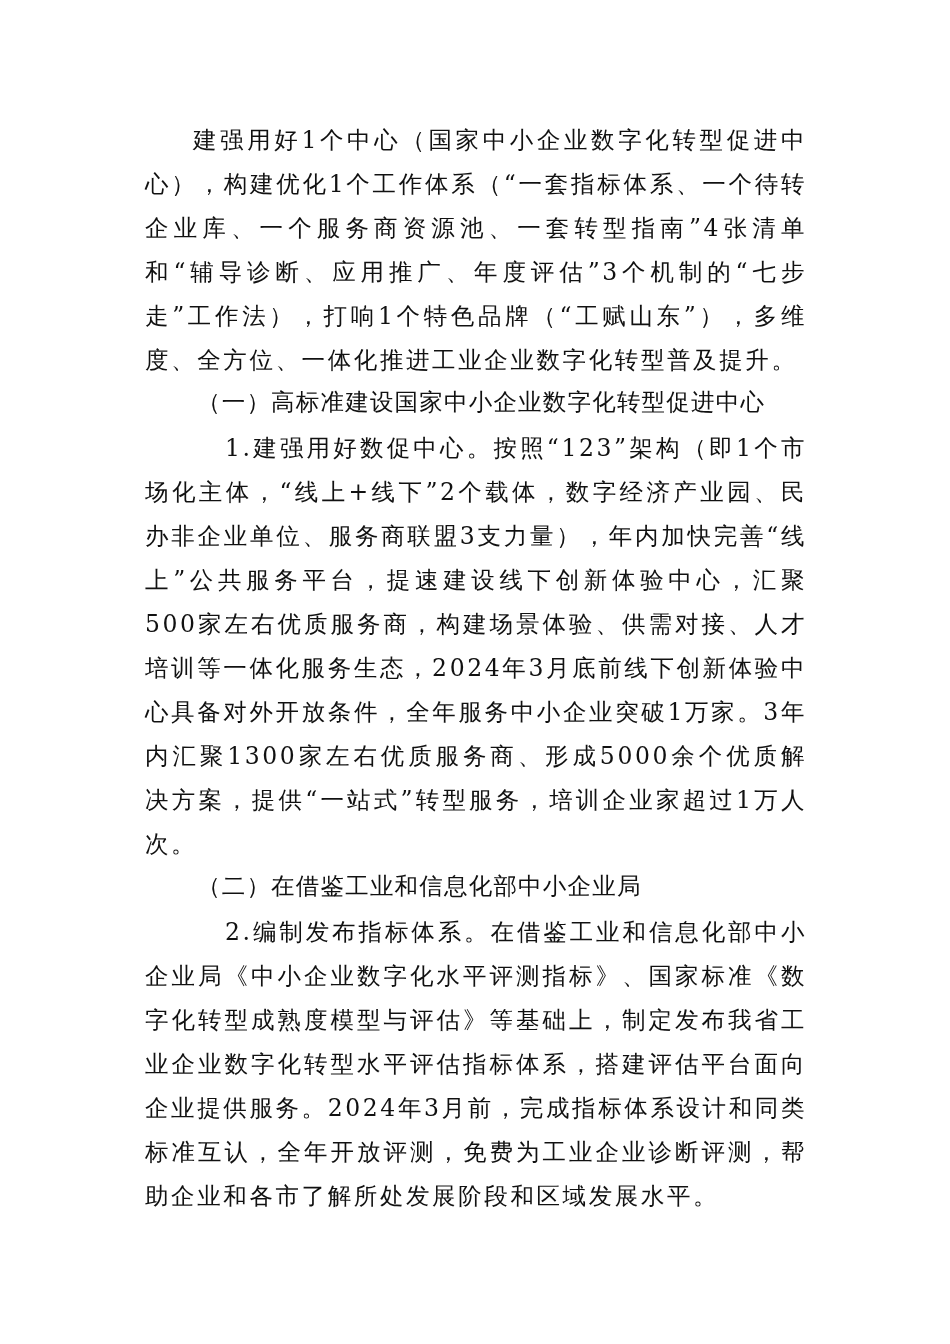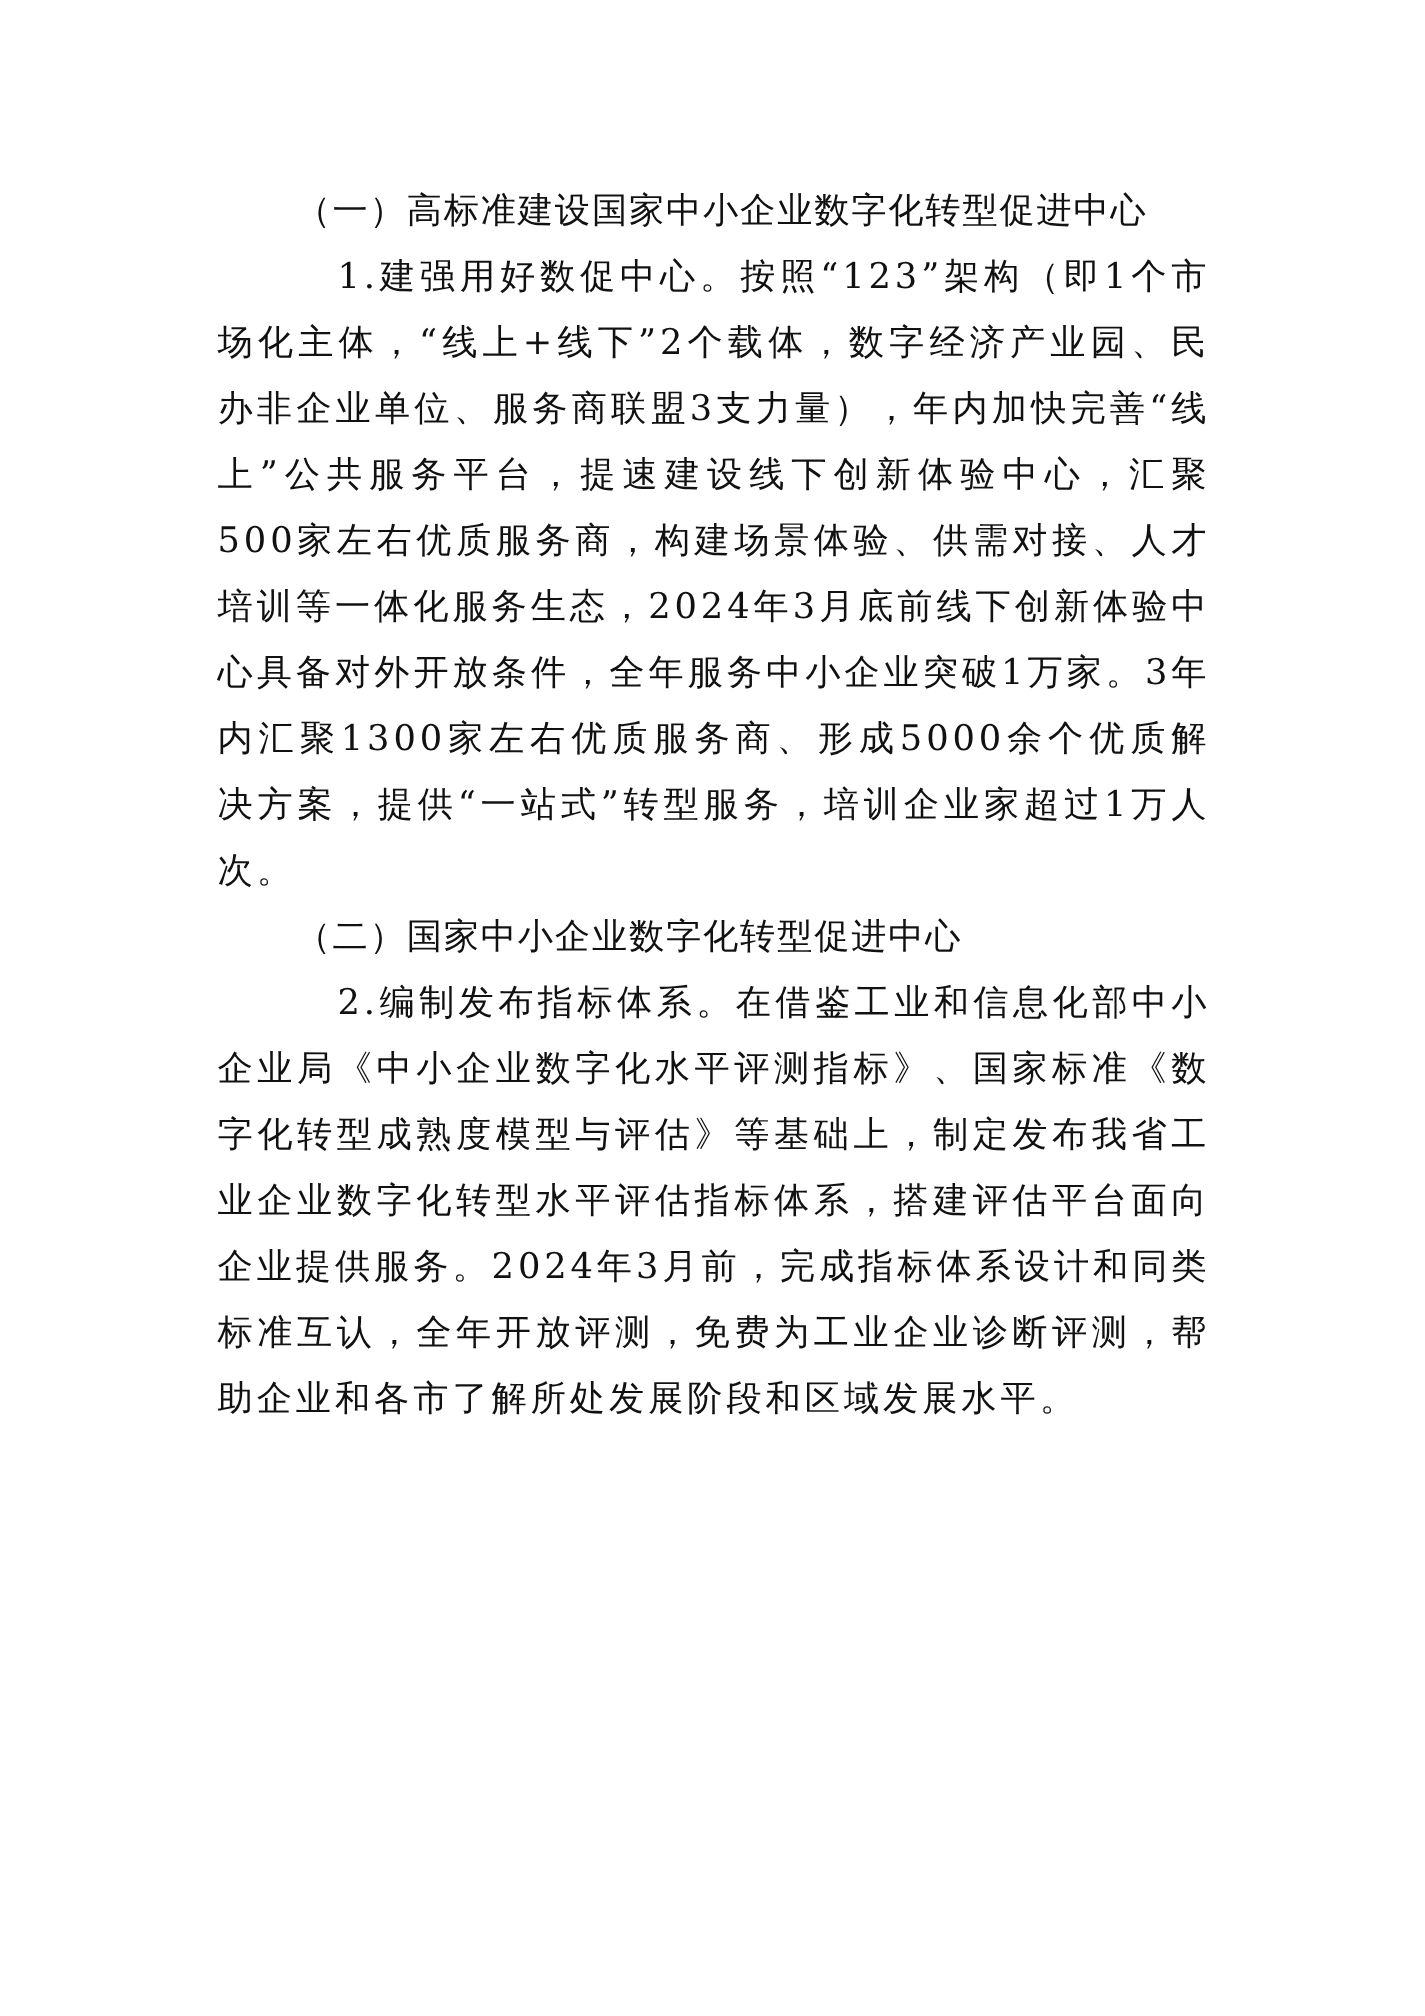--- a/index.html
+++ b/index.html
@@ -14,28 +14,29 @@
     line-height: 44px;
     color: #111111;
     letter-spacing: 2.6px;
     text-align: justify;
     text-justify: inter-character;
   }
   .para { margin: 0; text-indent: 48px; }
   .heading {
     margin: 0;
     text-indent: 52px;
-    font-family: Liberation Sans, sans-serif;
+    font-family: Liberation Mono, monospace;
     letter-spacing: 1.2px;
   }
   .lead { font-weight: normal; margin-left: 32px; }
 </style>
 </head>
 <body>
 
 <div class="page">
+  <p class="para">建强用好1个中心（国家中小企业数字化转型促进中心），构建优化1个工作体系（“一套指标体系、一个待转企业库、一个服务商资源池、一套转型指南”4张清单和“辅导诊断、应用推广、年度评估”3个机制的“七步走”工作法），打响1个特色品牌（“工赋山东”），多维度、全方位、一体化推进工业企业数字化转型普及提升。</p>
 
   <p class="heading">（一）高标准建设国家中小企业数字化转型促进中心</p>
   <p class="para"><span class="lead">1.建强用好数促中心。</span><span>按照“123”架构（即1个市场化主体，“线上+线下”2个载体，数字经济产业园、民办非企业单位、服务商联盟3支力量），年内加快完善“线上”公共服务平台，提速建设线下创新体验中心，汇聚500家左右优质服务商，构建场景体验、供需对接、人才培训等一体化服务生态，2024年3月底前线下创新体验中心具备对外开放条件，全年服务中小企业突破1万家。3年内汇聚1300家左右优质服务商、形成5000余个优质解决方案，提供“一站式”转型服务，培训企业家超过1万人次。</span></p>
 
-  <p class="heading">（二）国家中小企业数字化转型促进中心</p>
+  <p class="heading">（二）在借鉴工业和信息化部中小企业局</p>
   <p class="para"><span class="lead">2.编制发布指标体系。</span><span>在借鉴工业和信息化部中小企业局《中小企业数字化水平评测指标》、国家标准《数字化转型成熟度模型与评估》等基础上，制定发布我省工业企业数字化转型水平评估指标体系，搭建评估平台面向企业提供服务。2024年3月前，完成指标体系设计和同类标准互认，全年开放评测，免费为工业企业诊断评测，帮助企业和各市了解所处发展阶段和区域发展水平。</span></p>
 </div>
 
 </body></html>

